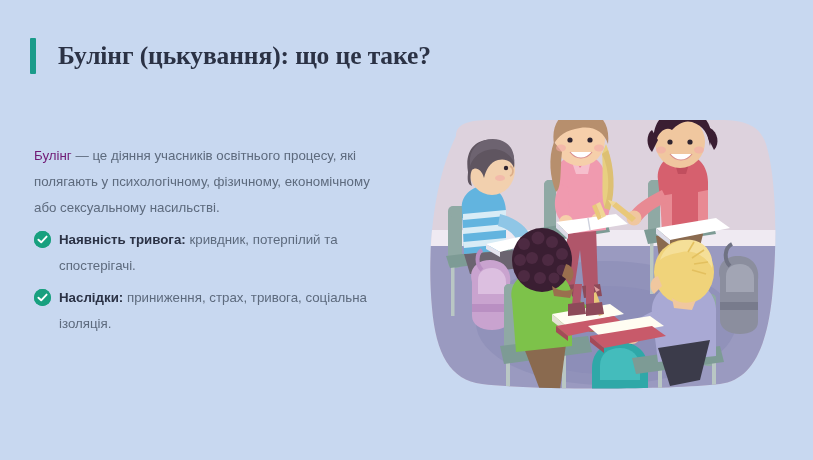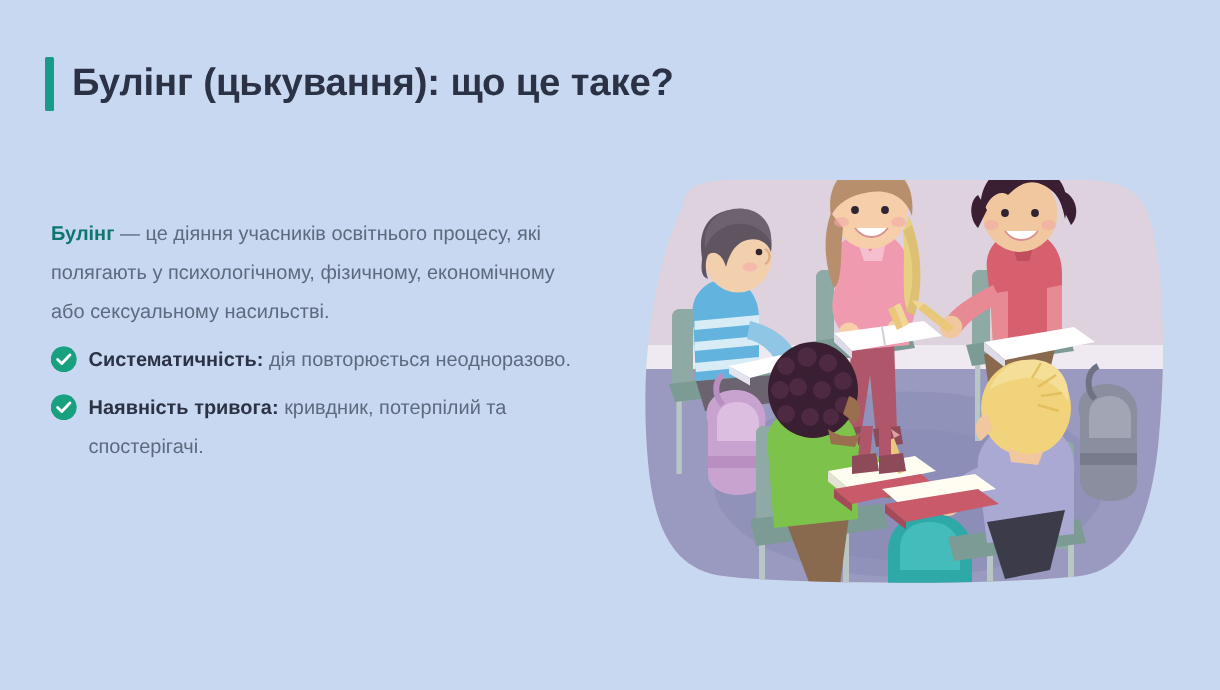--- a/index.html
+++ b/index.html
@@ -22,21 +22,22 @@
     box-sizing: border-box;
   }
 
   
   .title-row {
     position: absolute;
     left: 30px;
     top: 38px;
     display: flex;
     align-items: center;
-    gap: 12px;
+    gap: 22px;
+    font-family: Liberation Serif, serif;
   }
   .title-bar {
     width: 6px;
     height: 36px;
     background: #1a9b8a;
     border-radius: 1px;
     flex: none;
   }
   .title-text {
     font-size: 25.5px;
@@ -54,22 +55,22 @@
     top: 143px;
     width: 360px;
   }
   .intro {
     font-size: 13.3px;
     line-height: 26px;
     color: #5d6a7d;
     margin: 0 0 6px 0;
   }
   .intro b {
-    color: #0f766e;
-    font-weight: bold;
+    color: #701a75;
+    font-weight: normal;
   }
 
   .bullets {
     list-style: none;
     margin: 0;
     padding: 0;
   }
   .bullet {
     position: relative;
     padding-left: 25px;
@@ -119,38 +120,38 @@
     <span class="title-bar"></span>
     <span class="title-text">Булінг (цькування): що це таке?</span>
   </div>
 
   <div class="text-col">
 
     <p class="intro"><b>Булінг</b><span> — це діяння учасників освітнього процесу, які полягають у психологічному, фізичному, економічному або сексуальному насильстві.</span></p>
 
     <ul class="bullets">
 
-      <li class="bullet">
-        <span class="check-icon">
-          <svg width="17" height="17" viewBox="0 0 17 17" aria-hidden="true">
-            <circle cx="8.5" cy="8.5" r="8.5" fill="#18a07f"></circle>
-            <path d="M4.4 8.7 L7.2 11.3 L12.6 5.6" fill="none" stroke="#ffffff" stroke-width="1.9" stroke-linecap="round" stroke-linejoin="round"></path>
-          </svg>
-        </span><span class="b-label">Систематичність:</span><span> дія повторюється неодноразово.</span>
-      </li>
 
       <li class="bullet">
         <span class="check-icon">
           <svg width="17" height="17" viewBox="0 0 17 17" aria-hidden="true">
             <circle cx="8.5" cy="8.5" r="8.5" fill="#18a07f"></circle>
             <path d="M4.4 8.7 L7.2 11.3 L12.6 5.6" fill="none" stroke="#ffffff" stroke-width="1.9" stroke-linecap="round" stroke-linejoin="round"></path>
           </svg>
         </span><span class="b-label">Наявність тривога:</span><span> кривдник, потерпілий та спостерігачі.</span>
       </li>
 
+      <li class="bullet">
+        <span class="check-icon">
+          <svg width="17" height="17" viewBox="0 0 17 17" aria-hidden="true">
+            <circle cx="8.5" cy="8.5" r="8.5" fill="#18a07f"></circle>
+            <path d="M4.4 8.7 L7.2 11.3 L12.6 5.6" fill="none" stroke="#ffffff" stroke-width="1.9" stroke-linecap="round" stroke-linejoin="round"></path>
+          </svg>
+        </span><span class="b-label">Наслідки:</span><span> приниження, страх, тривога, соціальна ізоляція.</span>
+      </li>
 
     </ul>
   </div>
 
   <div class="illus-wrap">
     <svg viewBox="0 0 366 272" xmlns="http://www.w3.org/2000/svg">
       <defs>
         <clipPath id="blobClip">
           <path d="M36 18 C36 6 48 2 70 2 L300 2 C326 2 340 8 346 26
                    C356 58 358 120 352 180 C346 234 330 262 300 266

